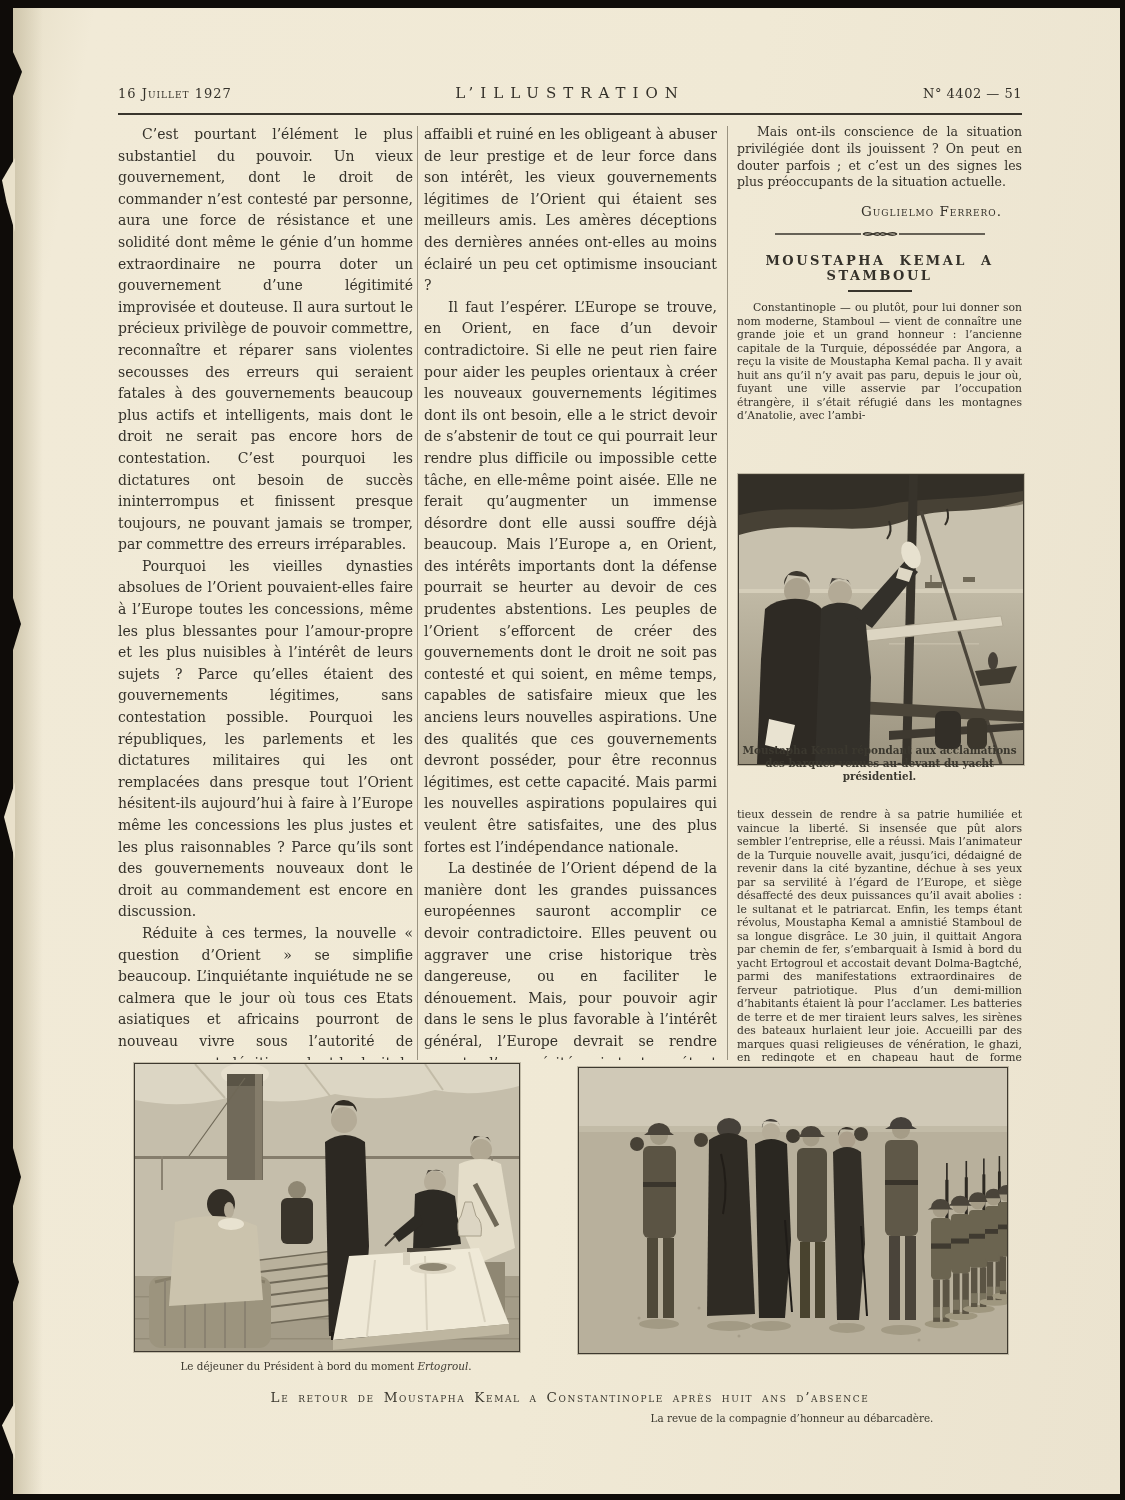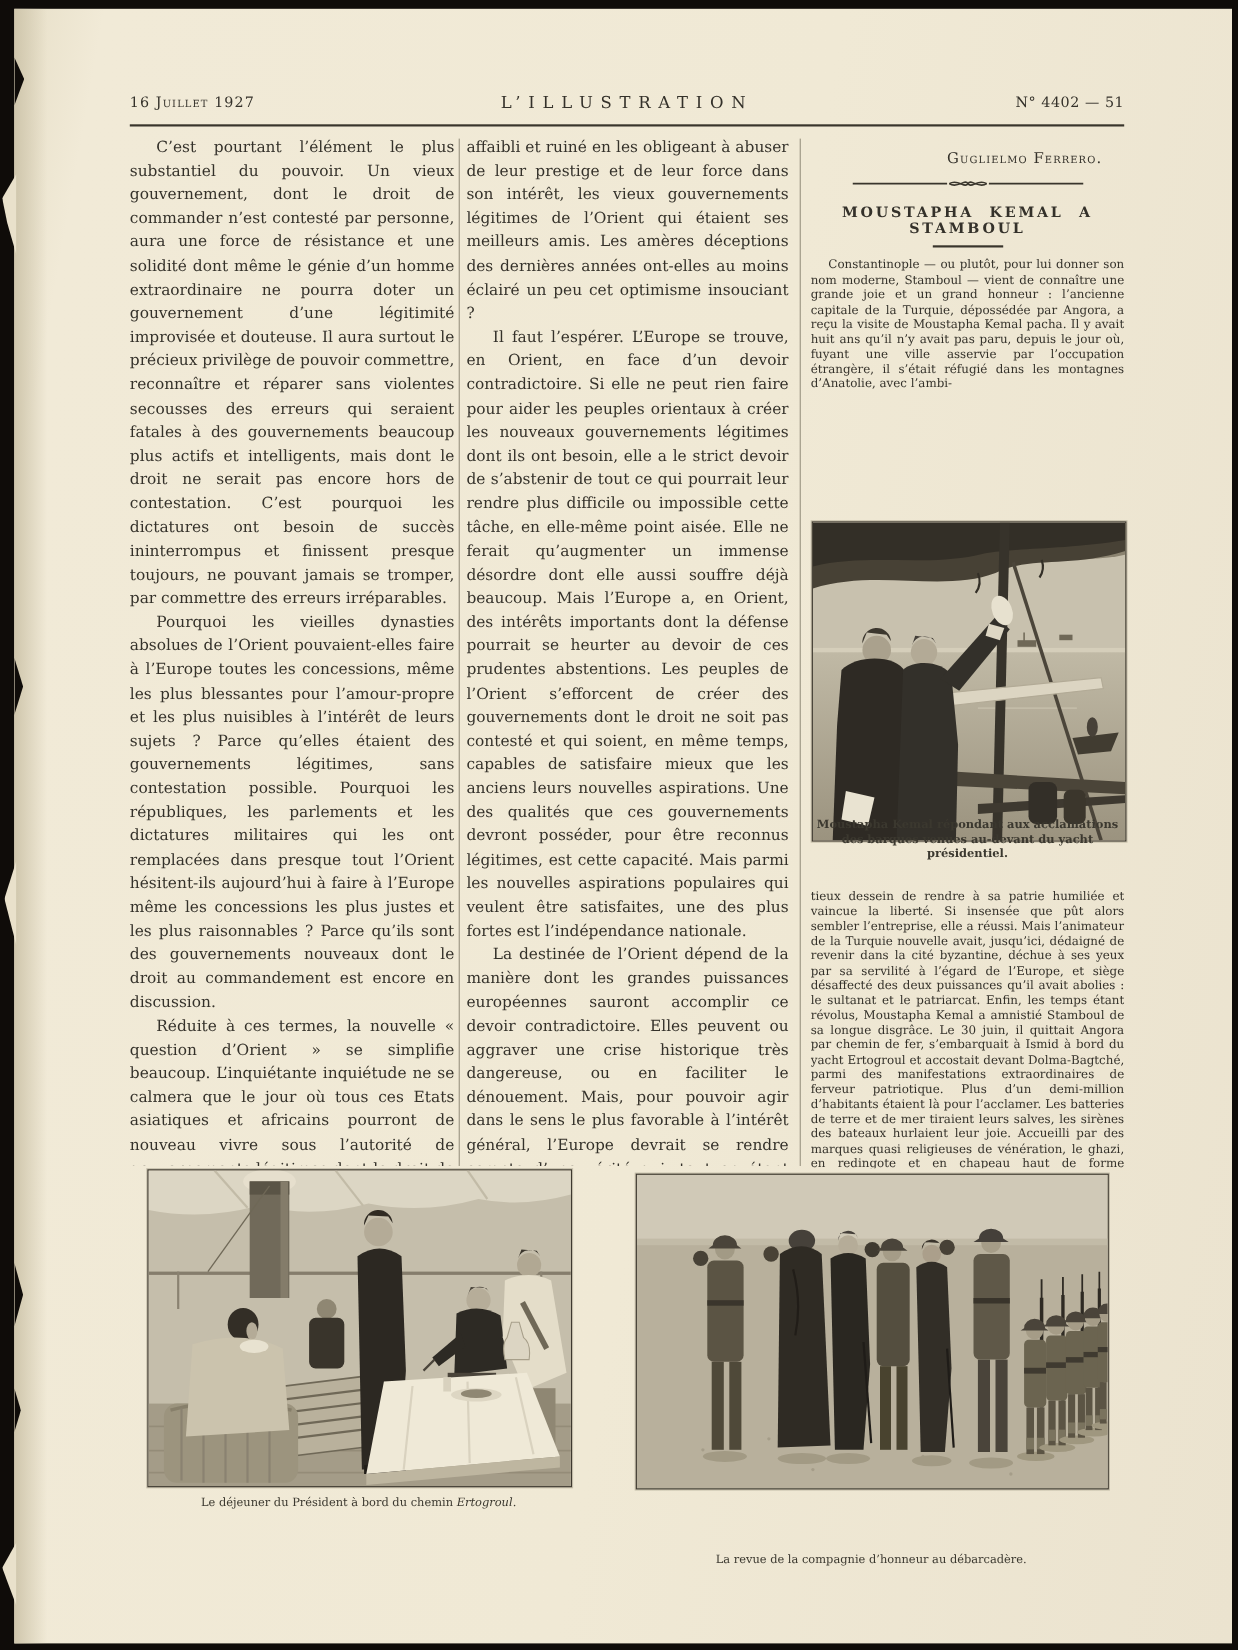--- a/index.html
+++ b/index.html
@@ -75,20 +75,21 @@
 
   <div id="col2" class="col orient" style="left:411px;width:293px;height:936px;">
     <p class="cont">affaibli et ruiné en les obligeant à abuser de leur prestige et de leur force dans son intérêt, les vieux gouvernements légitimes de l’Orient qui étaient ses meilleurs amis. Les amères déceptions des dernières années ont-elles au moins éclairé un peu cet optimisme insouciant ?</p>
     <p>Il faut l’espérer. L’Europe se trouve, en Orient, en face d’un devoir contradictoire. Si elle ne peut rien faire pour aider les peuples orientaux à créer les nouveaux gouvernements légitimes dont ils ont besoin, elle a le strict devoir de s’abstenir de tout ce qui pourrait leur rendre plus difficile ou impossible cette tâche, en elle-même point aisée. Elle ne ferait qu’augmenter un immense désordre dont elle aussi souffre déjà beaucoup. Mais l’Europe a, en Orient, des intérêts importants dont la défense pourrait se heurter au devoir de ces prudentes abstentions. Les peuples de l’Orient s’efforcent de créer des gouvernements dont le droit ne soit pas contesté et qui soient, en même temps, capables de satisfaire mieux que les anciens leurs nouvelles aspirations. Une des qualités que ces gouvernements devront posséder, pour être reconnus légitimes, est cette capacité. Mais parmi les nouvelles aspirations populaires qui veulent être satisfaites, une des plus fortes est l’indépendance nationale.</p>
     <p>La destinée de l’Orient dépend de la manière dont les grandes puissances européennes sauront accomplir ce devoir contradictoire. Elles peuvent ou aggraver une crise historique très dangereuse, ou en faciliter le dénouement. Mais, pour pouvoir agir dans le sens le plus favorable à l’intérêt général, l’Europe devrait se rendre compte d’une vérité qui, tout en étant bien simple, s’est obscurcie dans sa conscience au point qu’elle semble presque une révélation paradoxale, à savoir : qu’un gouvernement n’est un véritable gouvernement que quand son droit de commander est universellement reconnu par ceux qui doivent obéir.</p>
 
   </div>
 
   <div id="col3" class="col" style="left:724px;width:285px;height:346px;">
     <div class="orient">
+      <p>Mais ont-ils conscience de la situation privilégiée dont ils jouissent ? On peut en douter parfois ; et c’est un des signes les plus préoccupants de la situation actuelle.</p>
     </div>
     <div class="signature">Guglielmo Ferrero.</div>
     <svg class="ornament" width="210" height="12" viewBox="0 0 210 12">
       <line x1="0" y1="6" x2="86" y2="6" stroke="#39352c" stroke-width="1.6"></line>
       <line x1="124" y1="6" x2="210" y2="6" stroke="#39352c" stroke-width="1.6"></line>
       <path d="M88,6 C96,1 102,11 105,6 C108,1 114,11 122,6" fill="none" stroke="#39352c" stroke-width="1.4"></path>
       <path d="M88,6 C96,11 102,1 105,6 C108,11 114,1 122,6" fill="none" stroke="#39352c" stroke-width="1.4"></path>
     </svg>
     <div class="kemal-title">MOUSTAPHA  KEMAL  A  STAMBOUL</div>
     <div class="kemal-underline"></div>
@@ -324,23 +325,24 @@
         <use href="#soldier" transform="translate(352,150) scale(1.06)"></use>
         <use href="#soldier" transform="translate(372,146) scale(1.02)"></use>
         <use href="#soldier" transform="translate(390,142) scale(0.99)"></use>
         <use href="#soldier" transform="translate(406,138) scale(0.96)"></use>
         <use href="#soldier" transform="translate(419,134) scale(0.94)"></use>
       </g>
     </svg>
   </div>
 
   <div class="capt" style="left:121px;top:1352px;width:384px;">
-    <span>Le déjeuner du Président à bord du chemin </span><span class="it">Ertogroul</span><span>.</span>
+    <span>Le déjeuner du Président à bord du moment </span><span class="it">Ertogroul</span><span>.</span>
   </div>
   <div class="capt" style="left:565px;top:1404px;width:428px;">La revue de la compagnie d’honneur au débarcadère.</div>
+  <div class="main-capt">Le retour de Moustapha Kemal a Constantinople après huit ans d’absence</div>
 </div>
 
 <div class="tab" style="left:2px;top:158px;width:13px;height:74px;clip-path:polygon(100% 0,0 30%,35% 60%,100% 100%);"></div>
 <div class="tab" style="left:4px;top:782px;width:11px;height:78px;clip-path:polygon(100% 0,0 45%,100% 100%);"></div>
 <div class="tab" style="left:2px;top:1402px;width:13px;height:58px;clip-path:polygon(100% 0,0 40%,100% 100%);"></div>
 <div class="notch" style="left:13px;top:52px;width:9px;height:44px;clip-path:polygon(0 0,100% 45%,0 100%);"></div>
 <div class="notch" style="left:13px;top:598px;width:8px;height:52px;clip-path:polygon(0 0,100% 50%,0 100%);"></div>
 <div class="notch" style="left:13px;top:1148px;width:8px;height:58px;clip-path:polygon(0 0,100% 50%,0 100%);"></div>
 <div class="notch" style="left:13px;top:1262px;width:6px;height:40px;clip-path:polygon(0 0,100% 50%,0 100%);"></div>
 

